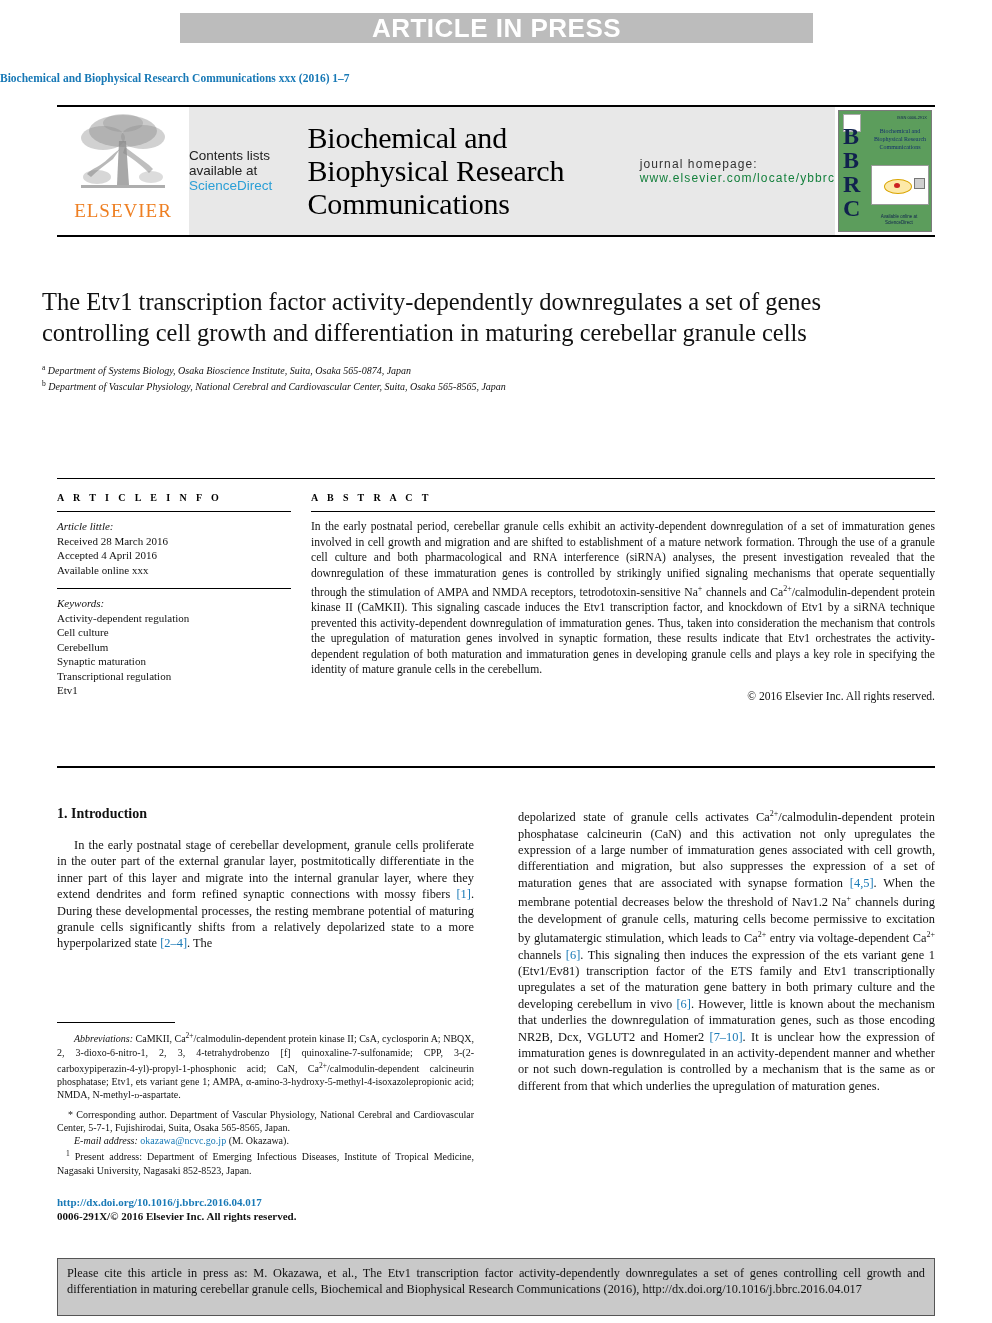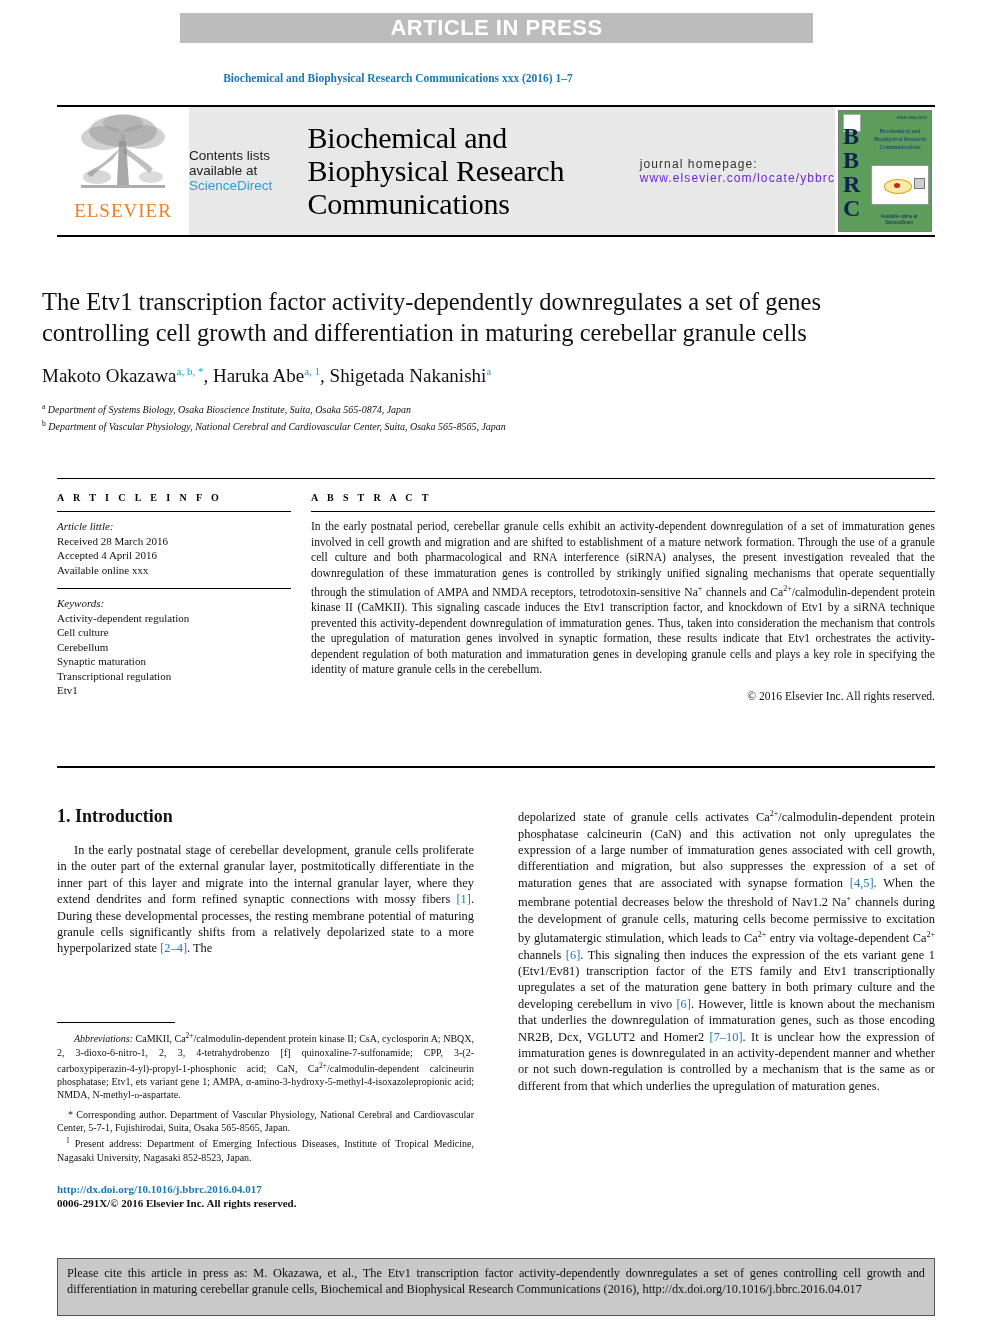--- a/index.html
+++ b/index.html
@@ -30,32 +30,32 @@
     width: 633px;
     height: 30px;
     background: #bcbcbc;
     display: flex;
     align-items: center;
     justify-content: center;
   }
   .aip-banner span {
     font-family: "Liberation Sans", sans-serif;
     font-weight: bold;
-    font-size: 22px;
+    font-size: 26px;
     letter-spacing: 0.5px;
     color: #ffffff;
   }
 
   
   .running-head {
     position: absolute;
     left: 0;
     top: 72px;
     width: 796px;
-    text-align: center;
+    text-align: left;
     font-family: "Liberation Serif", serif;
     font-weight: bold;
     font-size: 11.5px;
     color: #1879b6;
   }
 
   
   .masthead {
     position: absolute;
     left: 57px;
@@ -111,21 +111,21 @@
     letter-spacing: -0.2px;
     line-height: 1.1;
   }
   .homepage-line {
     font-family: "Liberation Sans", sans-serif;
     font-size: 12px;
     letter-spacing: 1.1px;
     color: #333;
   }
   .homepage-line .url {
-    color: #6d28d9;
+    color: #15803d;
   }
   .cover-thumb {
     width: 100px;
     flex: 0 0 100px;
     background: #ffffff;
     display: flex;
     align-items: center;
     justify-content: center;
   }
   .cover-inner {
@@ -323,21 +323,21 @@
     position: absolute;
     top: 0;
     width: 417px;
   }
   .bodycol.left { left: 0; }
   .bodycol.right { left: 461px; }
 
   .section-head {
     font-family: "Liberation Serif", serif;
     font-weight: bold;
-    font-size: 18px;
+    font-size: 14px;
     color: #111;
     margin: 0 0 15px 0;
   }
   .para {
     font-family: "Liberation Serif", serif;
     font-size: 12.4px;
     line-height: 16.4px;
     text-align: justify;
     color: #111;
     margin: 0;
@@ -461,23 +461,20 @@
         </div>
         <div class="cover-bottom">Available online at
 ScienceDirect</div>
       </div>
     </div>
   </div>
 
   <div class="title-block">
     <h1 class="article-title">The Etv1 transcription factor activity-dependently downregulates a set of genes controlling cell growth and differentiation in maturing cerebellar granule cells</h1>
 
-    <div class="authors">
-      <span>Makoto Okazawa</span><sup>a, b, *</sup>, <span>Haruka Abe</span><sup>a, 1</sup>, <span>Shigetada Nakanishi</span><sup>a</sup>
-    </div>
 
     <div class="affiliations">
       <div><sup>a</sup> <span>Department of Systems Biology, Osaka Bioscience Institute, Suita, Osaka 565-0874, Japan</span></div>
       <div><sup>b</sup> <span>Department of Vascular Physiology, National Cerebral and Cardiovascular Center, Suita, Osaka 565-8565, Japan</span></div>
     </div>
   </div>
 
   <div class="band">
 
     <div class="col-info">
@@ -515,20 +512,21 @@
     <div class="bodycol left">
       <div class="section-head">1.  Introduction</div>
       <p class="para"><span>In the early postnatal stage of cerebellar development, granule cells proliferate in the outer part of the external granular layer, postmitotically differentiate in the inner part of this layer and migrate into the internal granular layer, where they extend dendrites and form refined synaptic connections with mossy fibers </span><span class="ref">[1]</span><span>. During these developmental processes, the resting membrane potential of maturing granule cells significantly shifts from a relatively depolarized state to a more hyperpolarized state </span><span class="ref">[2–4]</span><span>. The</span></p>
 
       <div class="footnotes">
         <div class="fn-rule"></div>
         <p class="fn" style="text-indent:17px"><span class="ital">Abbreviations:</span><span> CaMKII, Ca</span><sup class="s">2+</sup><span>/calmodulin-dependent protein kinase II; CsA, cyclosporin A; NBQX, 2, 3-dioxo-6-nitro-1, 2, 3, 4-tetrahydrobenzo [f] quinoxaline-7-sulfonamide; CPP, 3-(2-carboxypiperazin-4-yl)-propyl-1-phosphonic acid; CaN, Ca</span><sup class="s">2+</sup><span>/calmodulin-dependent calcineurin phosphatase; Etv1, ets variant gene 1; AMPA, α-amino-3-hydroxy-5-methyl-4-isoxazolepropionic acid; NMDA, N-methyl-</span><span style="font-variant:small-caps">d</span><span>-aspartate.</span></p>
 
         <p class="fn fn-star"><span style="padding-left:11px">*</span><span> Corresponding author. Department of Vascular Physiology, National Cerebral and Cardiovascular Center, 5-7-1, Fujishirodai, Suita, Osaka 565-8565, Japan.</span></p>
 
+        <p class="fn" style="text-indent:17px"><span class="ital">E-mail address:</span> <span class="fn-mail">okazawa@ncvc.go.jp</span><span> (M. Okazawa).</span></p>
 
         <p class="fn"><sup class="s" style="padding-left:9px">1</sup><span> Present address: Department of Emerging Infectious Diseases, Institute of Tropical Medicine, Nagasaki University, Nagasaki 852-8523, Japan.</span></p>
 
         <div class="doi-line">http://dx.doi.org/10.1016/j.bbrc.2016.04.017</div>
         <div class="issn-line">0006-291X/© 2016 Elsevier Inc. All rights reserved.</div>
       </div>
     </div>
 
     <div class="bodycol right">
       <p class="para noindent"><span>depolarized state of granule cells activates Ca</span><sup class="s">2+</sup><span>/calmodulin-dependent protein phosphatase calcineurin (CaN) and this activation not only upregulates the expression of a large number of immaturation genes associated with cell growth, differentiation and migration, but also suppresses the expression of a set of maturation genes that are associated with synapse formation </span><span class="ref">[4,5]</span><span>. When the membrane potential decreases below the threshold of Nav1.2 Na</span><sup class="s">+</sup><span> channels during the development of granule cells, maturing cells become permissive to excitation by glutamatergic stimulation, which leads to Ca</span><sup class="s">2+</sup><span> entry via voltage-dependent Ca</span><sup class="s">2+</sup><span> channels </span><span class="ref">[6]</span><span>. This signaling then induces the expression of the ets variant gene 1 (Etv1/Ev81) transcription factor of the ETS family and Etv1 transcriptionally upregulates a set of the maturation gene battery in both primary culture and the developing cerebellum in vivo </span><span class="ref">[6]</span><span>. However, little is known about the mechanism that underlies the downregulation of immaturation genes, such as those encoding NR2B, Dcx, VGLUT2 and Homer2 </span><span class="ref">[7–10]</span><span>. It is unclear how the expression of immaturation genes is downregulated in an activity-dependent manner and whether or not such down-regulation is controlled by a mechanism that is the same as or different from that which underlies the upregulation of maturation genes.</span></p>

